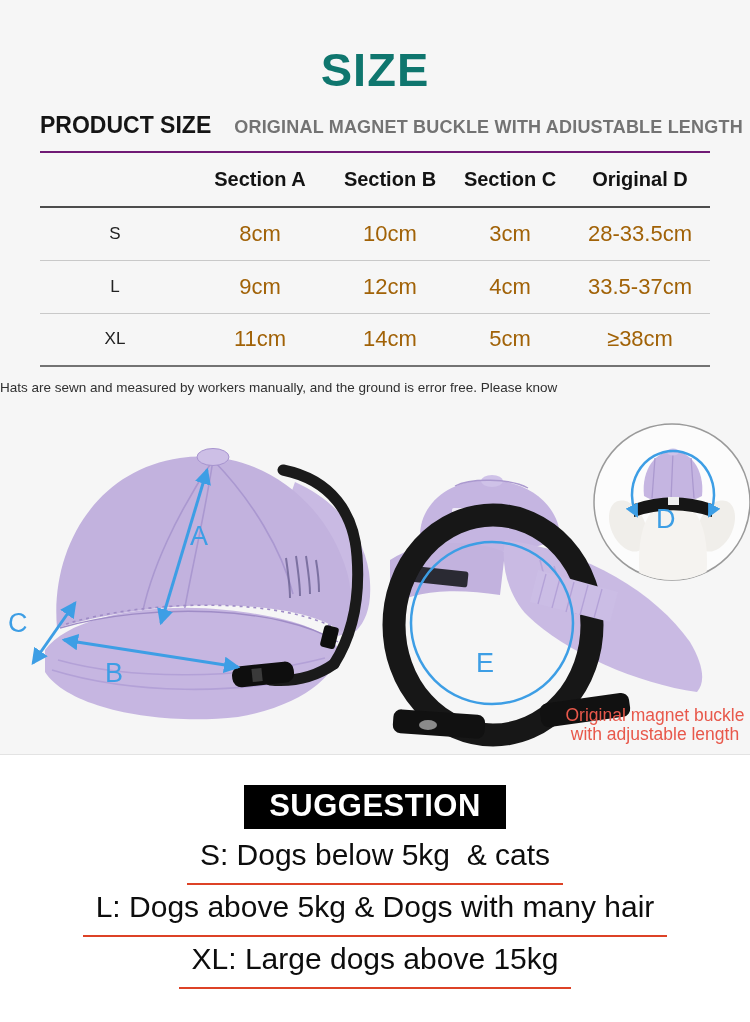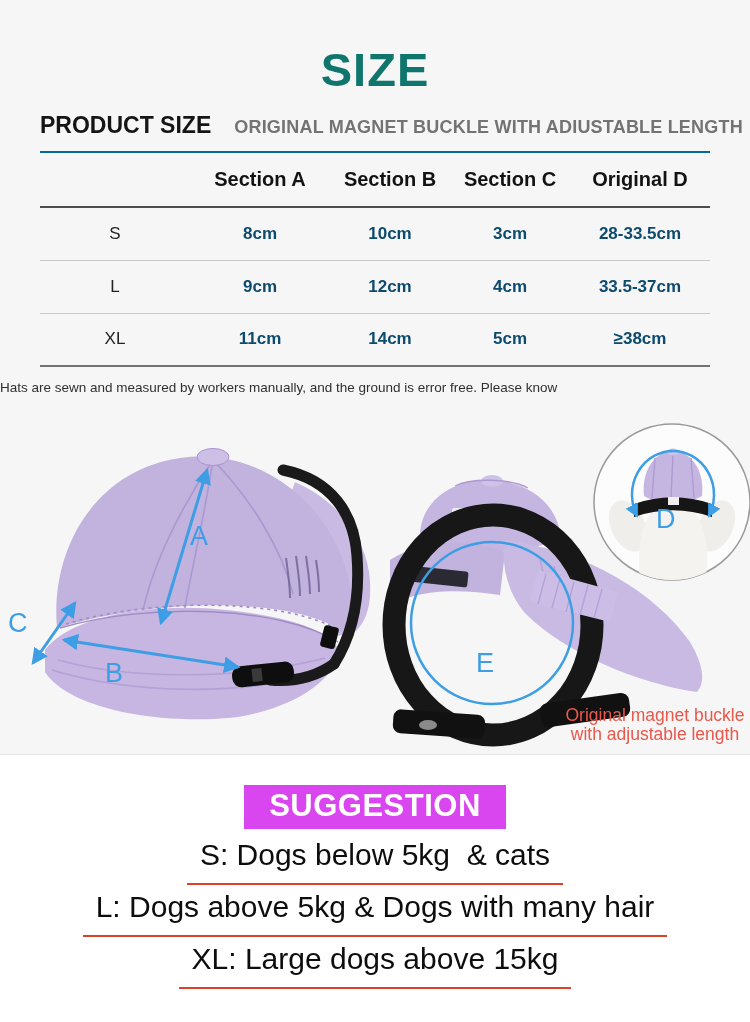--- a/index.html
+++ b/index.html
@@ -20,41 +20,41 @@
     display:flex; align-items:baseline; gap:23px; white-space:nowrap;
   }
   .ps-label { font-size:23px; font-weight:700; color:#151515; }
   .ps-subtitle { font-size:18px; font-weight:700; color:#737373; letter-spacing:0.2px; }
 
   
   #size-table {
     position:absolute; top:151px; left:40px; width:670px;
     border-collapse:collapse; table-layout:fixed;
   }
-  #size-table thead tr { height:55px; border-top:2px solid #0369a1; border-bottom:2px solid #4d4d4d; }
+  #size-table thead tr { height:55px; border-top:2px solid #701a75; border-bottom:2px solid #4d4d4d; }
   #size-table thead th { font-size:20px; font-weight:700; text-align:center; vertical-align:middle; color:#131313; padding:0; }
   #size-table tbody tr { height:53px; border-bottom:1px solid #c9c9c9; }
   #size-table tbody tr:last-child { border-bottom:2px solid #737373; }
-  #size-table td { text-align:center; vertical-align:middle; font-size:17px; font-weight:700; color:#0c4a6e; padding:0; }
+  #size-table td { text-align:center; vertical-align:middle; font-size:22px; font-weight:400; color:#a16207; padding:0; }
   #size-table td.size-label { font-weight:400; font-size:17px; color:#222; }
 
   #table-note {
     position:absolute; top:380px; left:0; width:750px; text-align:left;
     font-size:13.5px; color:#303030;
   }
 
   
   #photos { position:absolute; top:420px; left:0; }
   .measure-text { font-size:27px; fill:#3d9ee5; font-family:"Liberation Sans",sans-serif; }
   .caption-text { font-size:17.5px; fill:#e8584b; font-family:"Liberation Sans",sans-serif; }
 
   
   #suggestion-badge-wrap { position:absolute; top:785px; left:0; width:750px; display:flex; justify-content:center; }
   #suggestion-badge {
-    background:#d946ef; color:#ffffff; font-size:31px; font-weight:700;
+    background:#000000; color:#ffffff; font-size:31px; font-weight:700;
     padding:3px 25px 5px 25px; letter-spacing:0.5px;
   }
   .suggest-row { position:absolute; left:0; width:750px; display:flex; justify-content:center; }
   .suggest-row span {
     font-size:30px; font-weight:400; color:#0d0d0d; white-space:pre;
     border-bottom:2px solid #dd4226; padding:0 13px 11px 13px; line-height:34px;
   }
   #suggest-0 { top:838px; }
   #suggest-1 { top:890px; }
   #suggest-2 { top:942px; }

